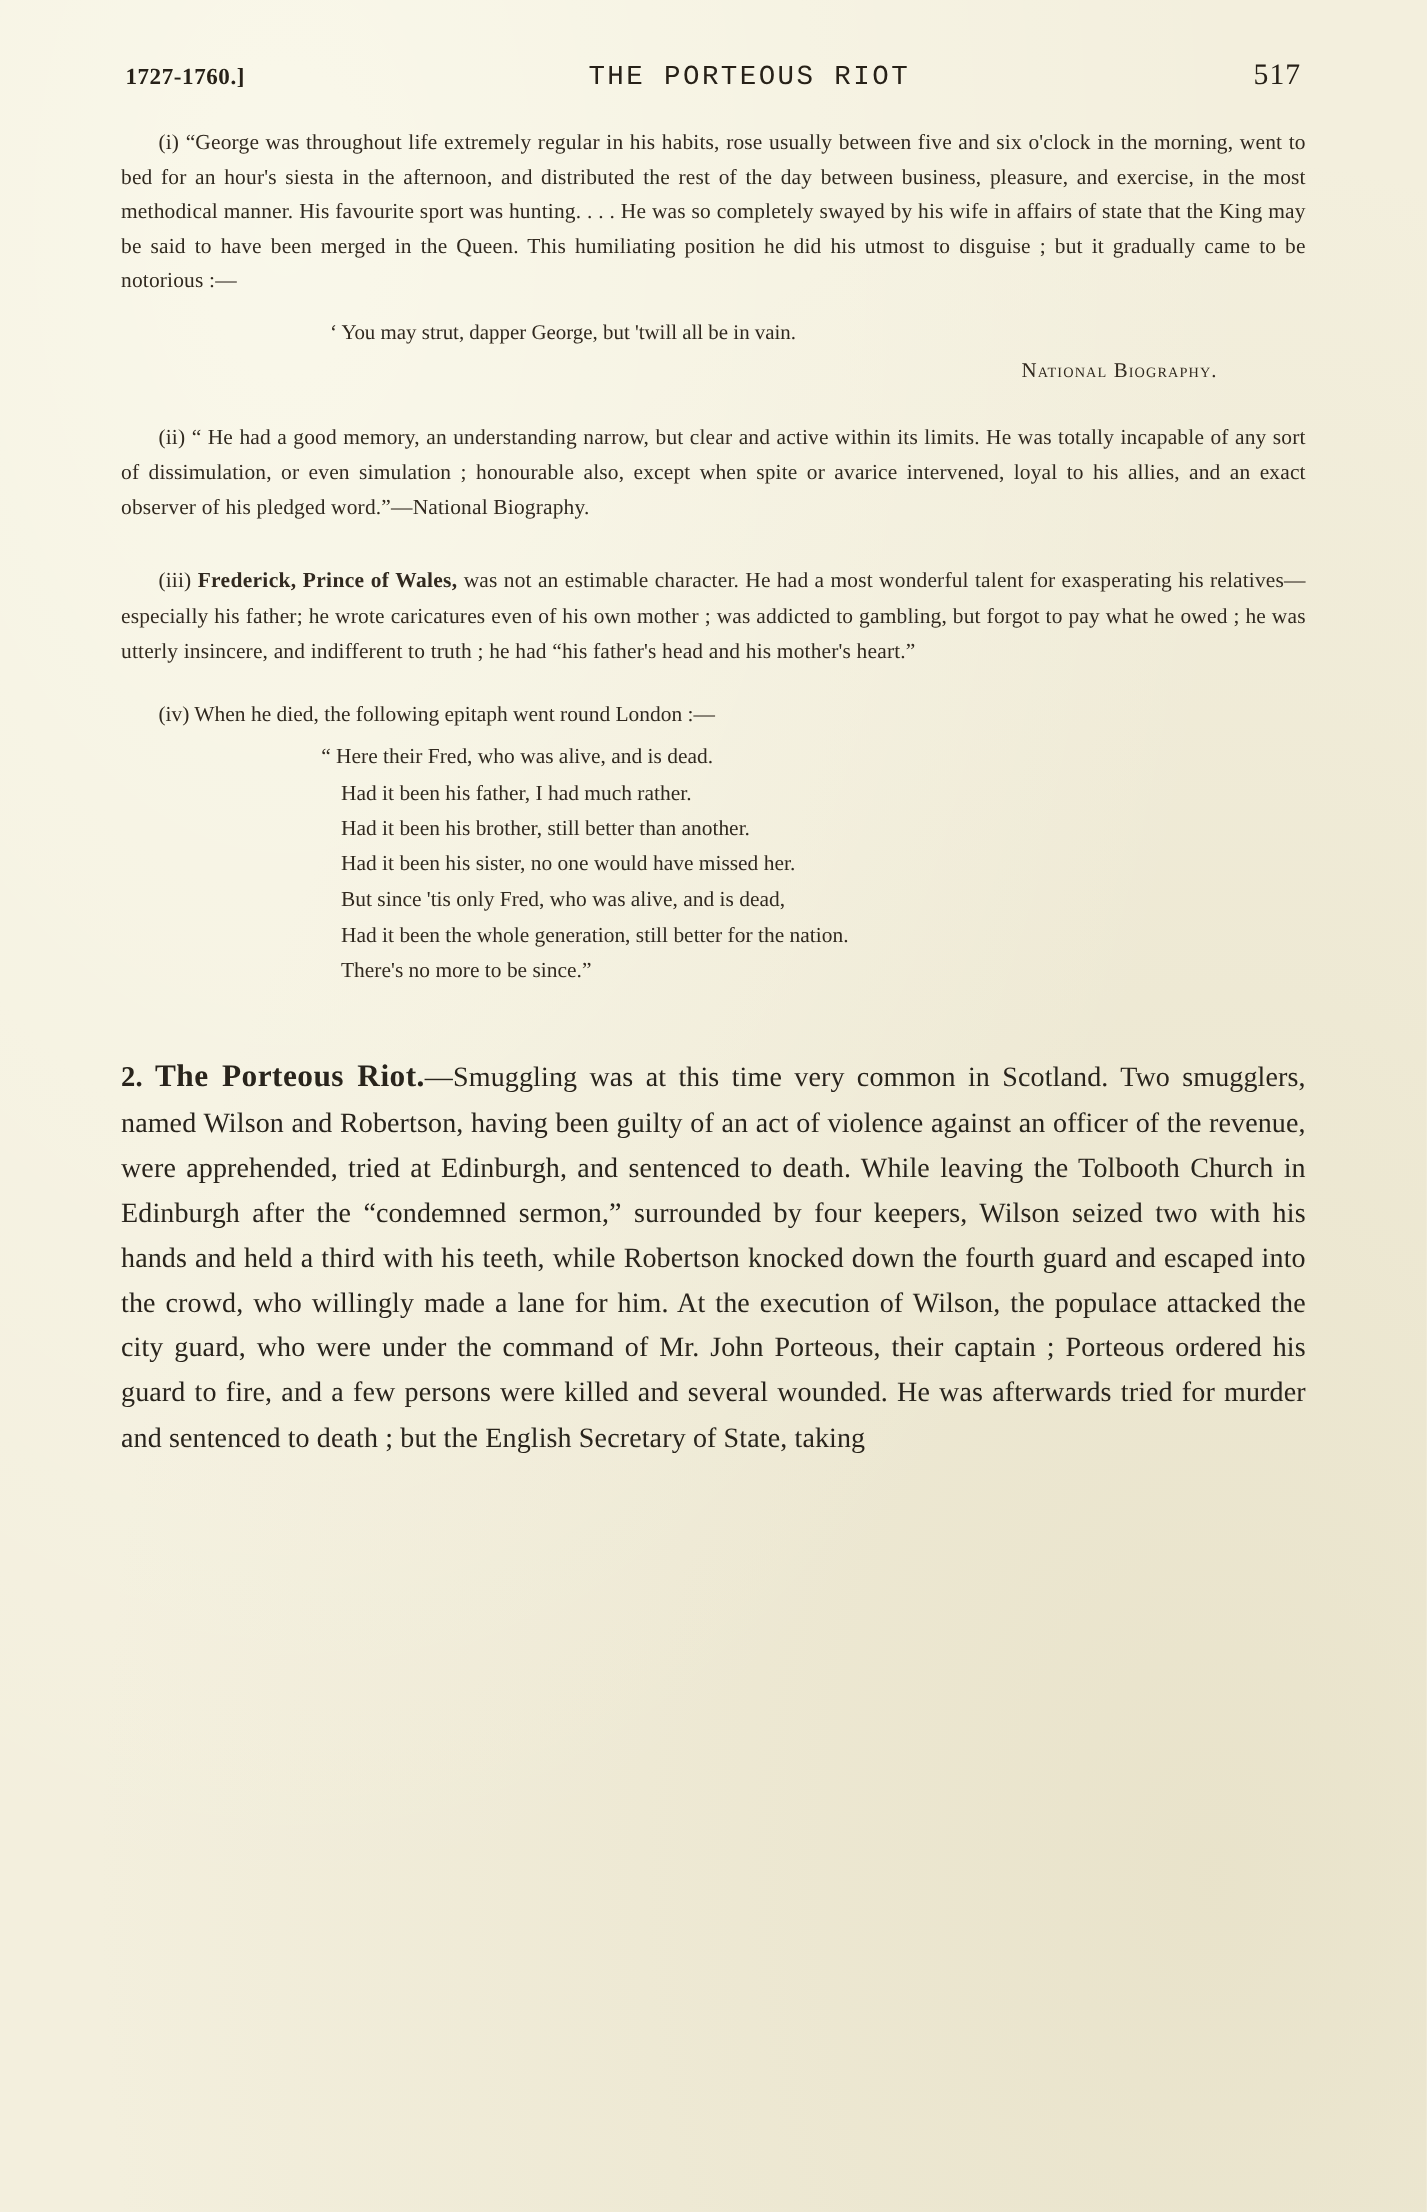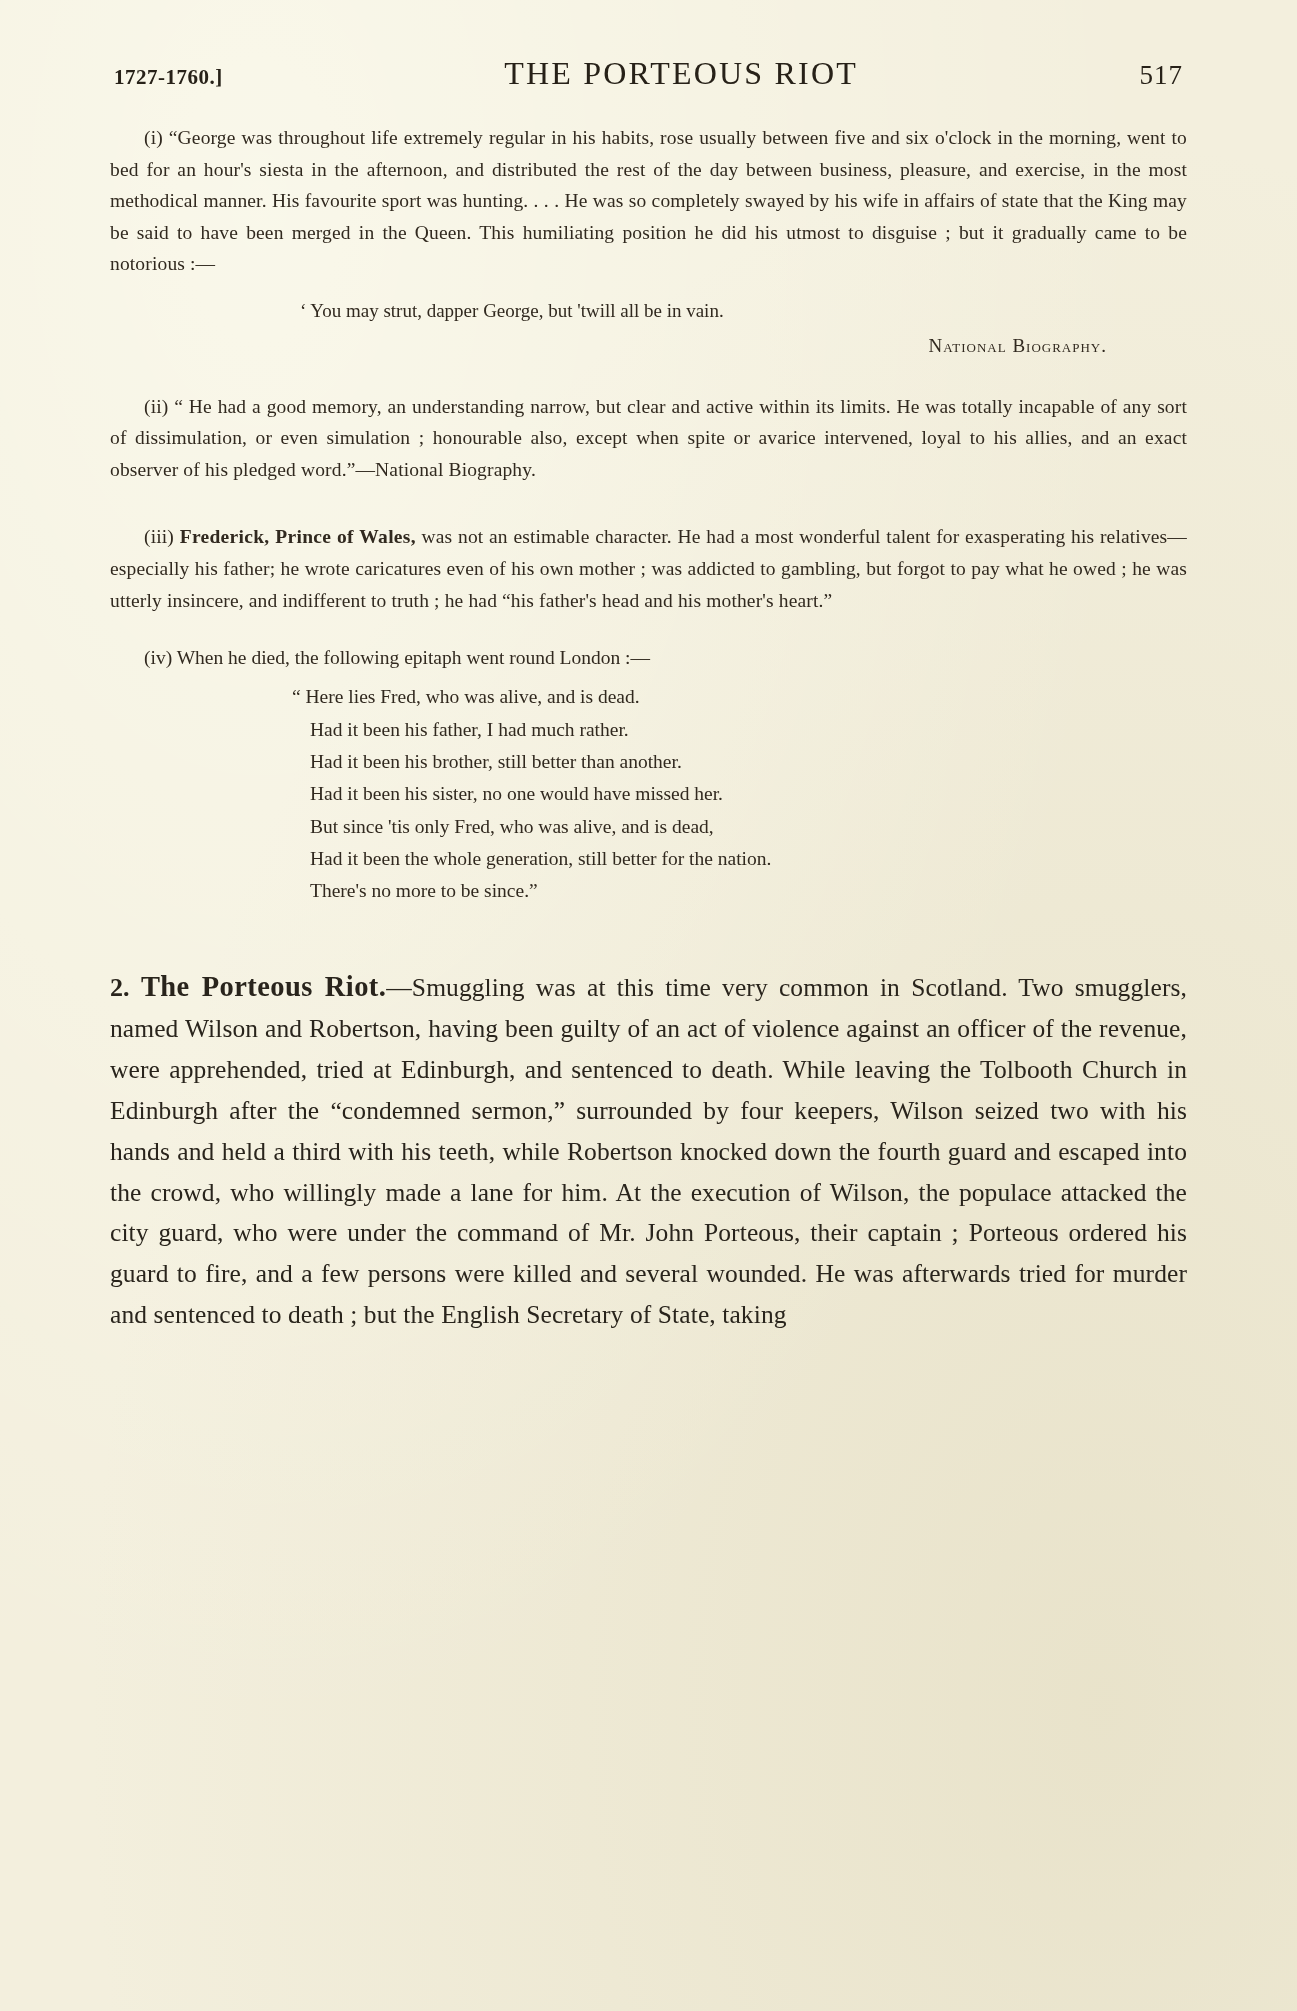--- a/index.html
+++ b/index.html
@@ -36,22 +36,22 @@
     gap: 48px;
   }
   .rh-left {
     font-family: "Liberation Serif", serif;
     font-weight: bold;
     font-size: 21px;
     letter-spacing: 0.5px;
     color: #272118;
   }
   .rh-center {
-    font-family: Liberation Serif, serif;
-    font-size: 32px;
+    font-family: Liberation Mono, monospace;
+    font-size: 25px;
     letter-spacing: 2.2px;
     color: #272118;
     margin-top: 13px;
   }
   .rh-right {
     font-family: "Liberation Serif", serif;
     font-size: 27px;
     letter-spacing: 1px;
     color: #272118;
   }
@@ -169,21 +169,21 @@
 
     <div class="gap-md"></div>
 
     <p class="extract first"><span class="lbl">(iii)</span> <span class="namebold">Frederick, Prince of Wales,</span><span> was not an estimable character. He had a most wonderful talent for exasperating his relatives—especially his father; he wrote caricatures even of his own mother ; was addicted to gambling, but forgot to pay what he owed ; he was utterly insincere, and indifferent to truth ; he had “his father's head and his mother's heart.”</span></p>
 
     <div class="gap-sm"></div>
 
     <p class="epigraph-intro"><span class="lbl">(iv)</span> <span>When he died, the following epitaph went round London :—</span></p>
 
     <div class="epitaph">
-      <div class="line first">“ Here lies Fred, who was alive, and is dead.</div>
+      <div class="line first">“ Here their Fred, who was alive, and is dead.</div>
       <div class="line">Had it been his father, I had much rather.</div>
       <div class="line">Had it been his brother, still better than another.</div>
       <div class="line">Had it been his sister, no one would have missed her.</div>
       <div class="line">But since 'tis only Fred, who was alive, and is dead,</div>
       <div class="line">Had it been the whole generation, still better for the nation.</div>
       <div class="line">There's no more to be since.”</div>
     </div>
 
     <div class="section">
       <p class="section-body"><span class="section-num">2.</span> <span class="section-title">The Porteous Riot.</span><span class="dash">—</span><span>Smuggling was at this time very common in Scotland. Two smugglers, named Wilson and Robertson, having been guilty of an act of violence against an officer of the revenue, were apprehended, tried at Edinburgh, and sentenced to death. While leaving the Tolbooth Church in Edinburgh after the “condemned sermon,” surrounded by four keepers, Wilson seized two with his hands and held a third with his teeth, while Robertson knocked down the fourth guard and escaped into the crowd, who willingly made a lane for him. At the execution of Wilson, the populace attacked the city guard, who were under the command of Mr. John Porteous, their captain ; Porteous ordered his guard to fire, and a few persons were killed and several wounded. He was afterwards tried for murder and sentenced to death ; but the English Secretary of State, taking</span></p>

